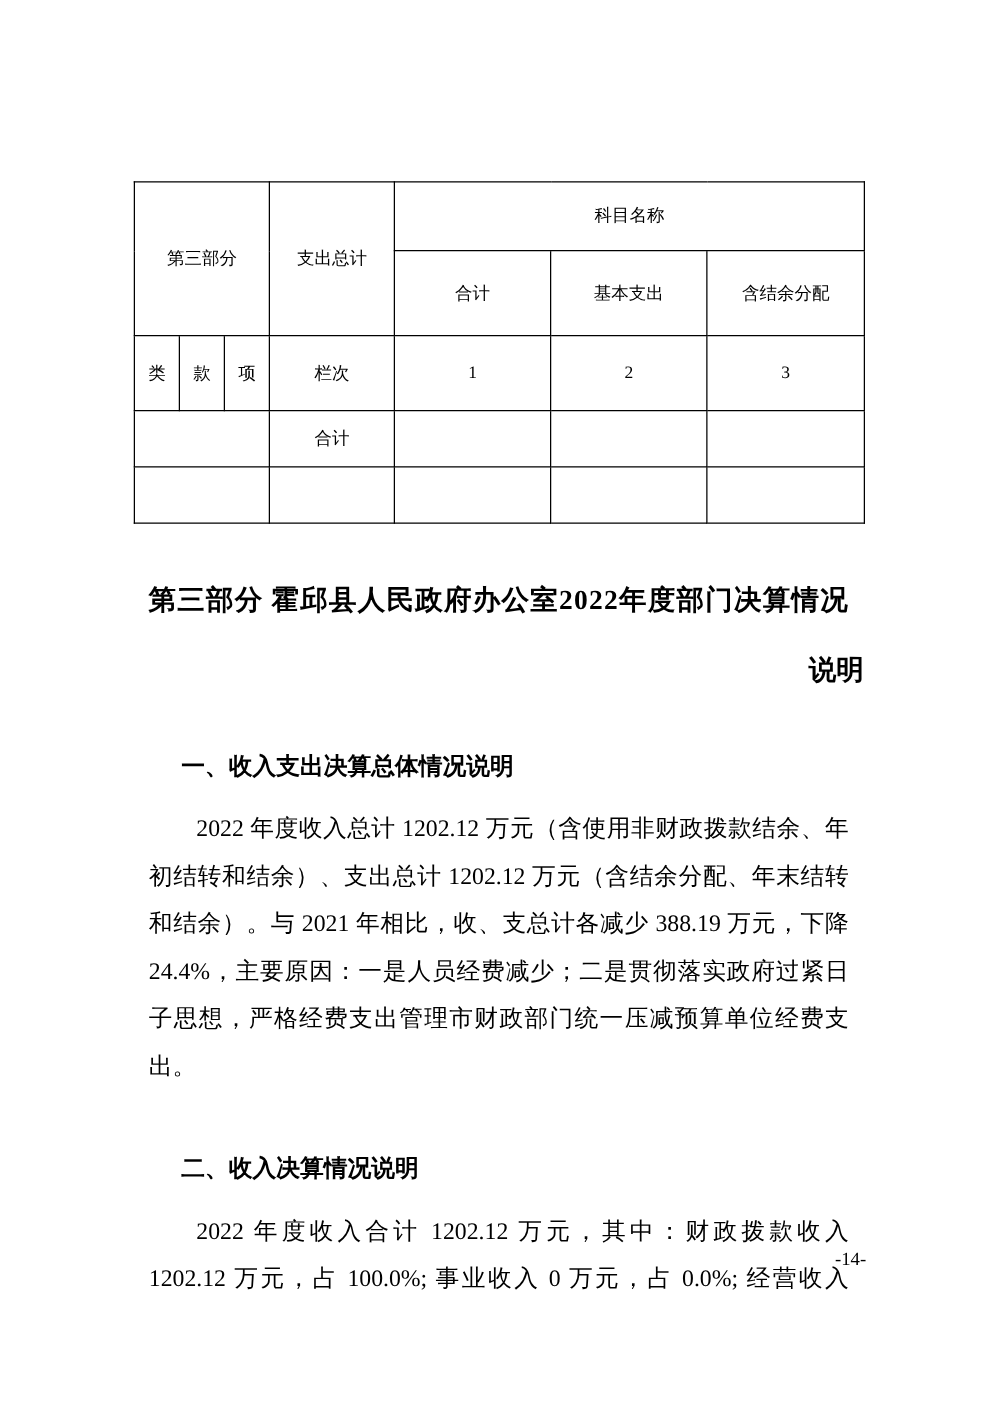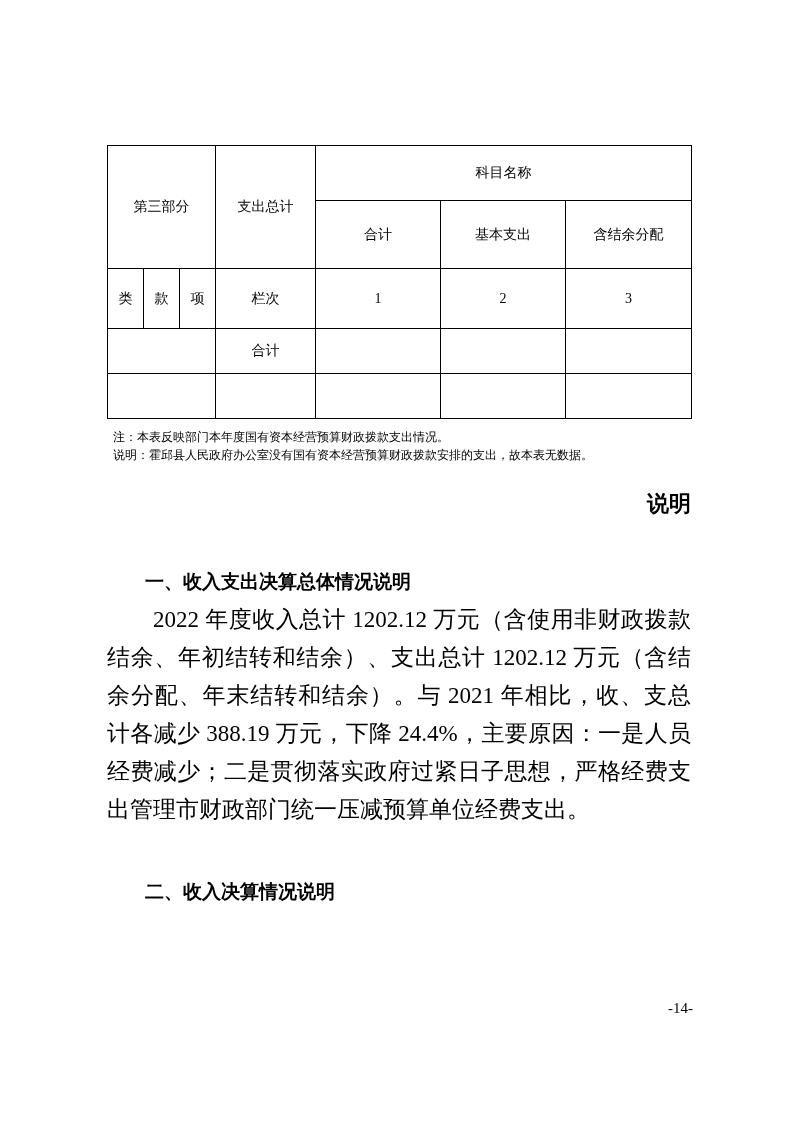--- a/index.html
+++ b/index.html
@@ -58,22 +58,22 @@
     line-height: 30px;
   }
   .section-title {
     margin-top: 44px;
     font-size: 19px;
     font-weight: bold;
     text-indent: 2em;
     line-height: 38px;
   }
   .para {
-    margin: 0;
-    font-size: 23px;
+    margin: 12px;
+    font-size: 19px;
     line-height: 38px;
     text-align: justify;
     text-indent: 2em;
   }
   .para.justify-last {
     text-align-last: justify;
   }
   .page-number {
     position: absolute;
     right: 100px;
@@ -127,28 +127,26 @@
         <tr style="height:45px">
           <td colspan="3"></td>
           <td></td>
           <td></td>
           <td></td>
           <td></td>
         </tr>
       </tbody>
     </table>
 
-    <div class="notes">
-      <p class="note-line">注：本表反映部门本年度国有资本经营预算财政拨款支出情况。</p>
-      <p class="note-line">说明：霍邱县人民政府办公室没有国有资本经营预算财政拨款安排的支出，故本表无数据。</p>
-    </div>
 
+    <div class="part-heading">第三部分 霍邱县人民政府办公室2022年度部门决算情况</div>
     <div class="part-heading-line2">说明</div>
 
     <div class="section-title">一、收入支出决算总体情况说明</div>
     <p class="para">2022 年度收入总计 1202.12 万元（含使用非财政拨款结余、年初结转和结余）、支出总计 1202.12 万元（含结余分配、年末结转和结余）。与 2021 年相比，收、支总计各减少 388.19 万元，下降 24.4%，主要原因：一是人员经费减少；二是贯彻落实政府过紧日子思想，严格经费支出管理市财政部门统一压减预算单位经费支出。</p>
 
     <div class="section-title">二、收入决算情况说明</div>
+    <p class="para justify-last">2022 年度收入合计 1202.12 万元，其中：财政拨款收入 1202.12 万元，占 100.0%; 事业收入 0 万元，占 0.0%; 经营收入</p>
 
   </div>
 
   <div class="page-number">-14-</div>
 </div>
 
 </body></html>

